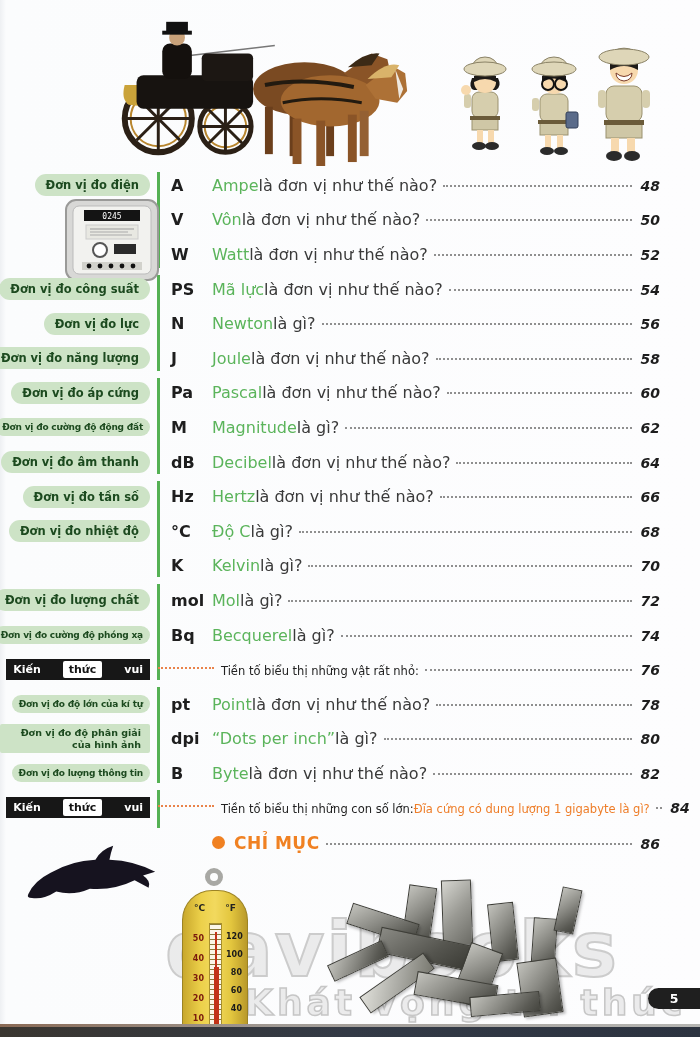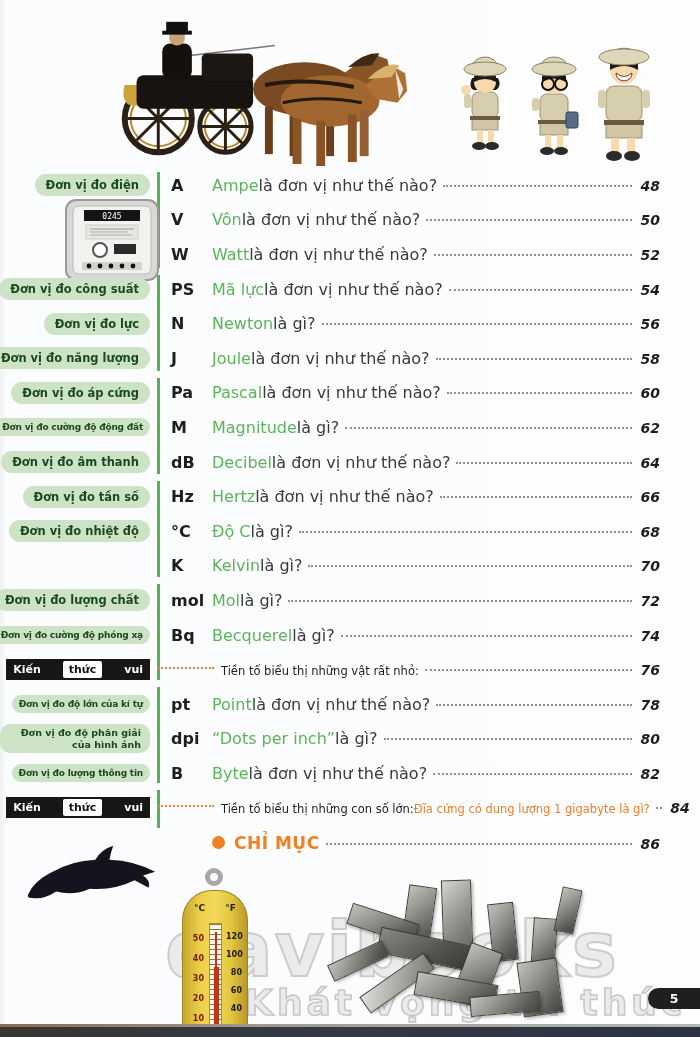--- a/index.html
+++ b/index.html
@@ -12,21 +12,21 @@
 
   
   .vline{position:absolute;left:157px;top:172px;width:3px;height:656px;z-index:1;
     background:repeating-linear-gradient(180deg,#55b154 0px,#55b154 96px,rgba(85,177,84,0) 96px,rgba(85,177,84,0) 103px);}
   .toc{position:absolute;left:0;top:168px;width:700px;z-index:3;}
   .row{display:flex;align-items:center;height:34.6px;padding-right:40px;}
   .label-col{width:158px;flex:none;display:flex;justify-content:flex-end;align-items:center;padding-right:8px;}
   .pill{display:inline-block;background:#cde3c6;color:#1c4a1f;font-weight:bold;font-size:11.5px;
     padding:4px 11px;border-radius:13px;white-space:nowrap;}
   .pill-long{font-size:9px;letter-spacing:-0.2px;padding:4px 7px;}
-  .pill-wrap{white-space:normal;width:150px;text-align:right;font-size:9.5px;line-height:1.2;border-radius:10px;padding:3px 9px;}
+  .pill-wrap{white-space:normal;width:150px;text-align:right;font-size:9.5px;line-height:1.2;border-radius:2px;padding:3px 9px;}
   .sym-col{width:54px;flex:none;padding-left:13px;font-weight:bold;font-size:16px;color:#1e1e1e;}
   .entry{flex:1;display:flex;align-items:baseline;min-width:0;font-size:16px;}
   .kw{color:#5bb45b;white-space:nowrap;}
   .rest{color:#3a3a3a;white-space:nowrap;}
   .dots{flex:1;min-width:6px;border-bottom:2px dotted #8f8f8f;position:relative;top:-4px;margin:0 6px;}
   .pagenum{font-style:italic;font-weight:bold;font-size:14px;color:#1d1d1d;min-width:22px;text-align:right;}
 
   
   .fun-badge{display:inline-flex;align-items:center;background:#171717;border-radius:0;font-weight:bold;font-size:11px;line-height:1;}
   .fun-badge .b1,.fun-badge .b3{padding:5px 7px;color:#fff;}

